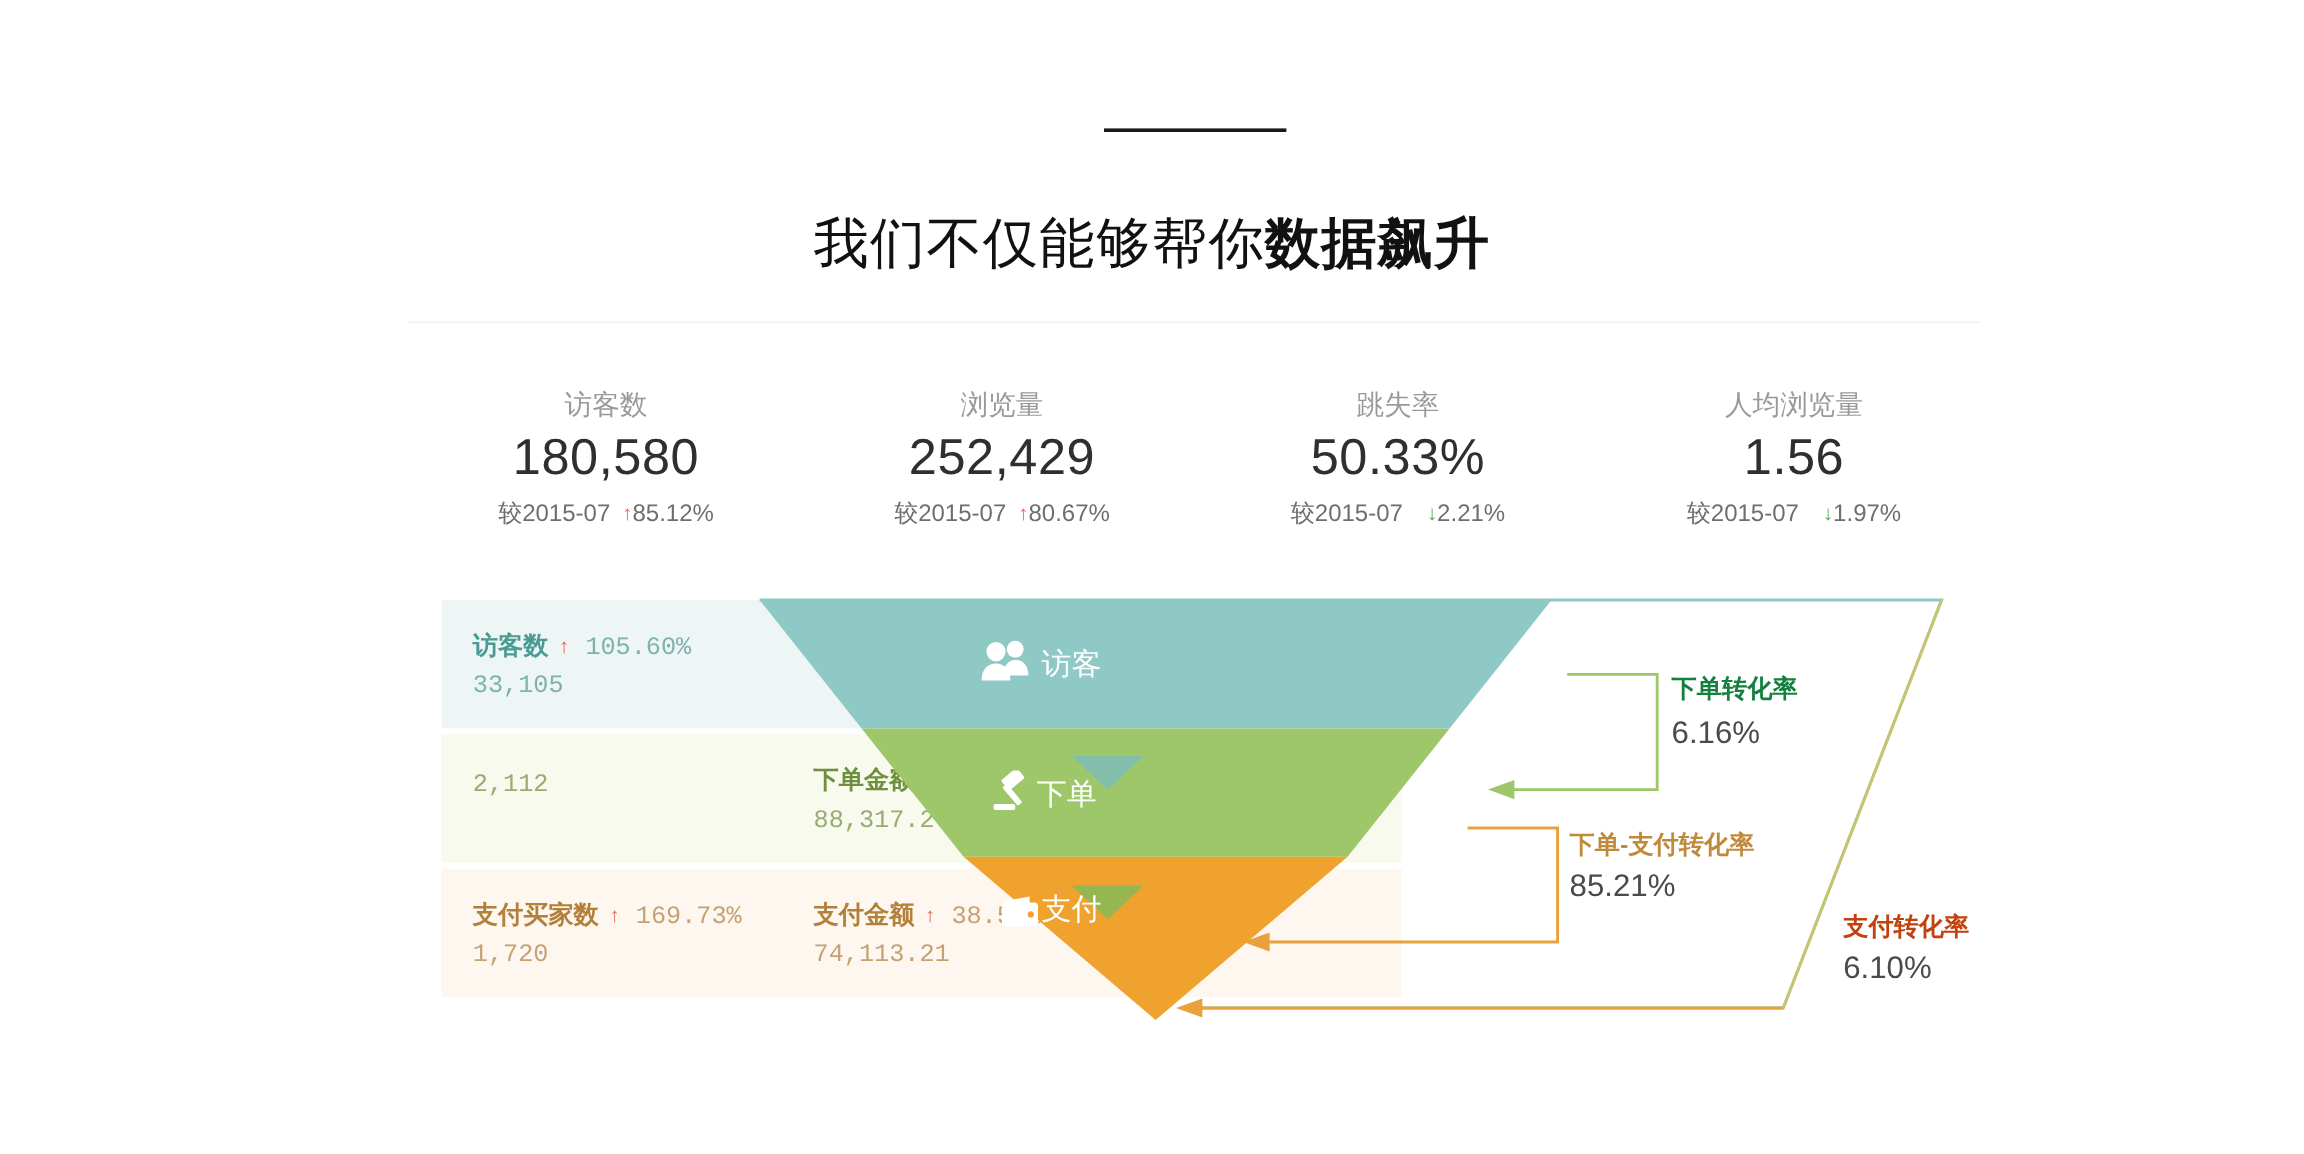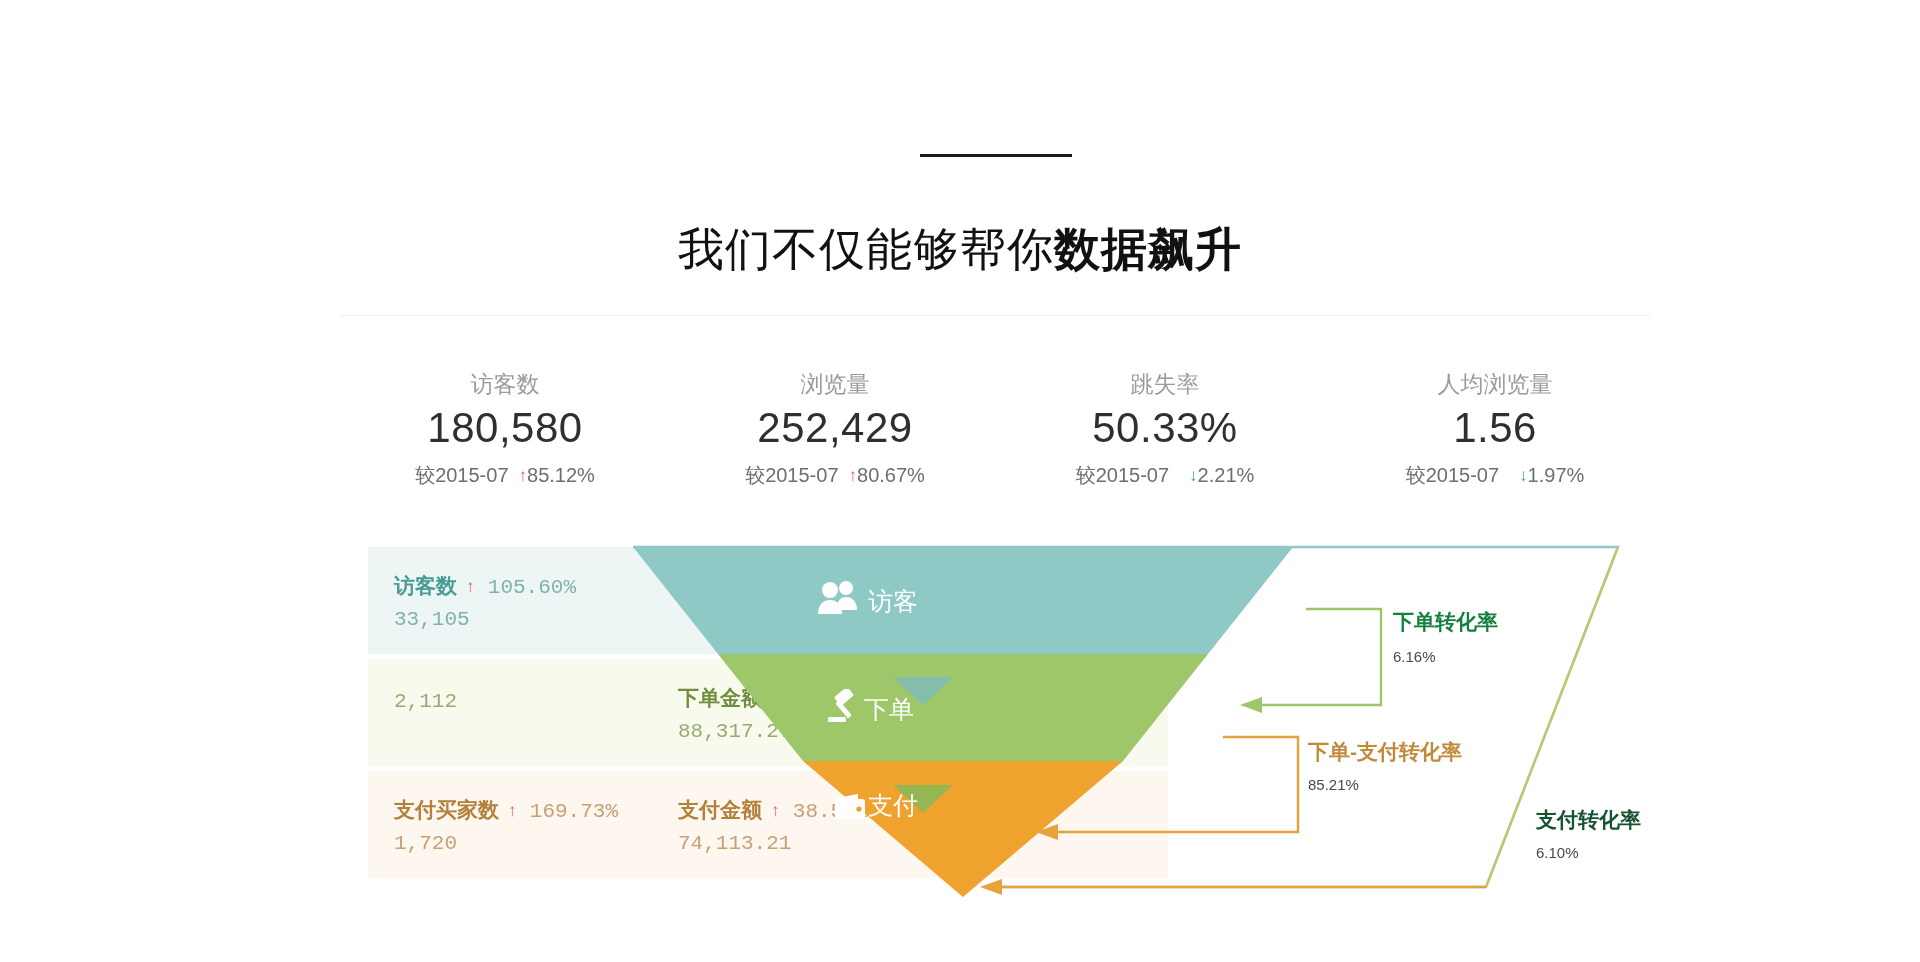--- a/index.html
+++ b/index.html
@@ -14,21 +14,20 @@
     font-family: "Liberation Sans", "DejaVu Sans", sans-serif;
     color: #333;
     overflow: hidden;
     position: relative;
   }
 
   .page {
     position: relative;
     width: 1920px;
     height: 714px;
-    margin-top: 47px;
   }
 
   
   .top-rule {
     position: absolute;
     left: 920px;
     top: 107px;
     width: 152px;
     height: 3px;
     background: #1a1a1a;
@@ -176,29 +175,29 @@
   .conv {
     position: absolute;
     white-space: nowrap;
   }
   .conv-name {
     font-size: 21px;
     font-weight: 700;
     line-height: 30px;
   }
   .conv-val {
-    font-size: 15px;
+    font-size: 26px;
     font-weight: 400;
     line-height: 32px;
     color: #4a4a4a;
     margin-top: 2px;
   }
   .conv-green .conv-name { color: #15803d; font-family: Liberation Mono, monospace; }
   .conv-orange .conv-name { color: #c08a3b; }
-  .conv-teal .conv-name { color: #14532d; }
+  .conv-teal .conv-name { color: #c2410c; }
 </style>
 </head>
 <body>
 
 <div class="page">
 
   <div class="top-rule"></div>
 
   <h1 class="page-title"><span>我们不仅能够帮你</span><span class="bold">数据飙升</span></h1>
 

